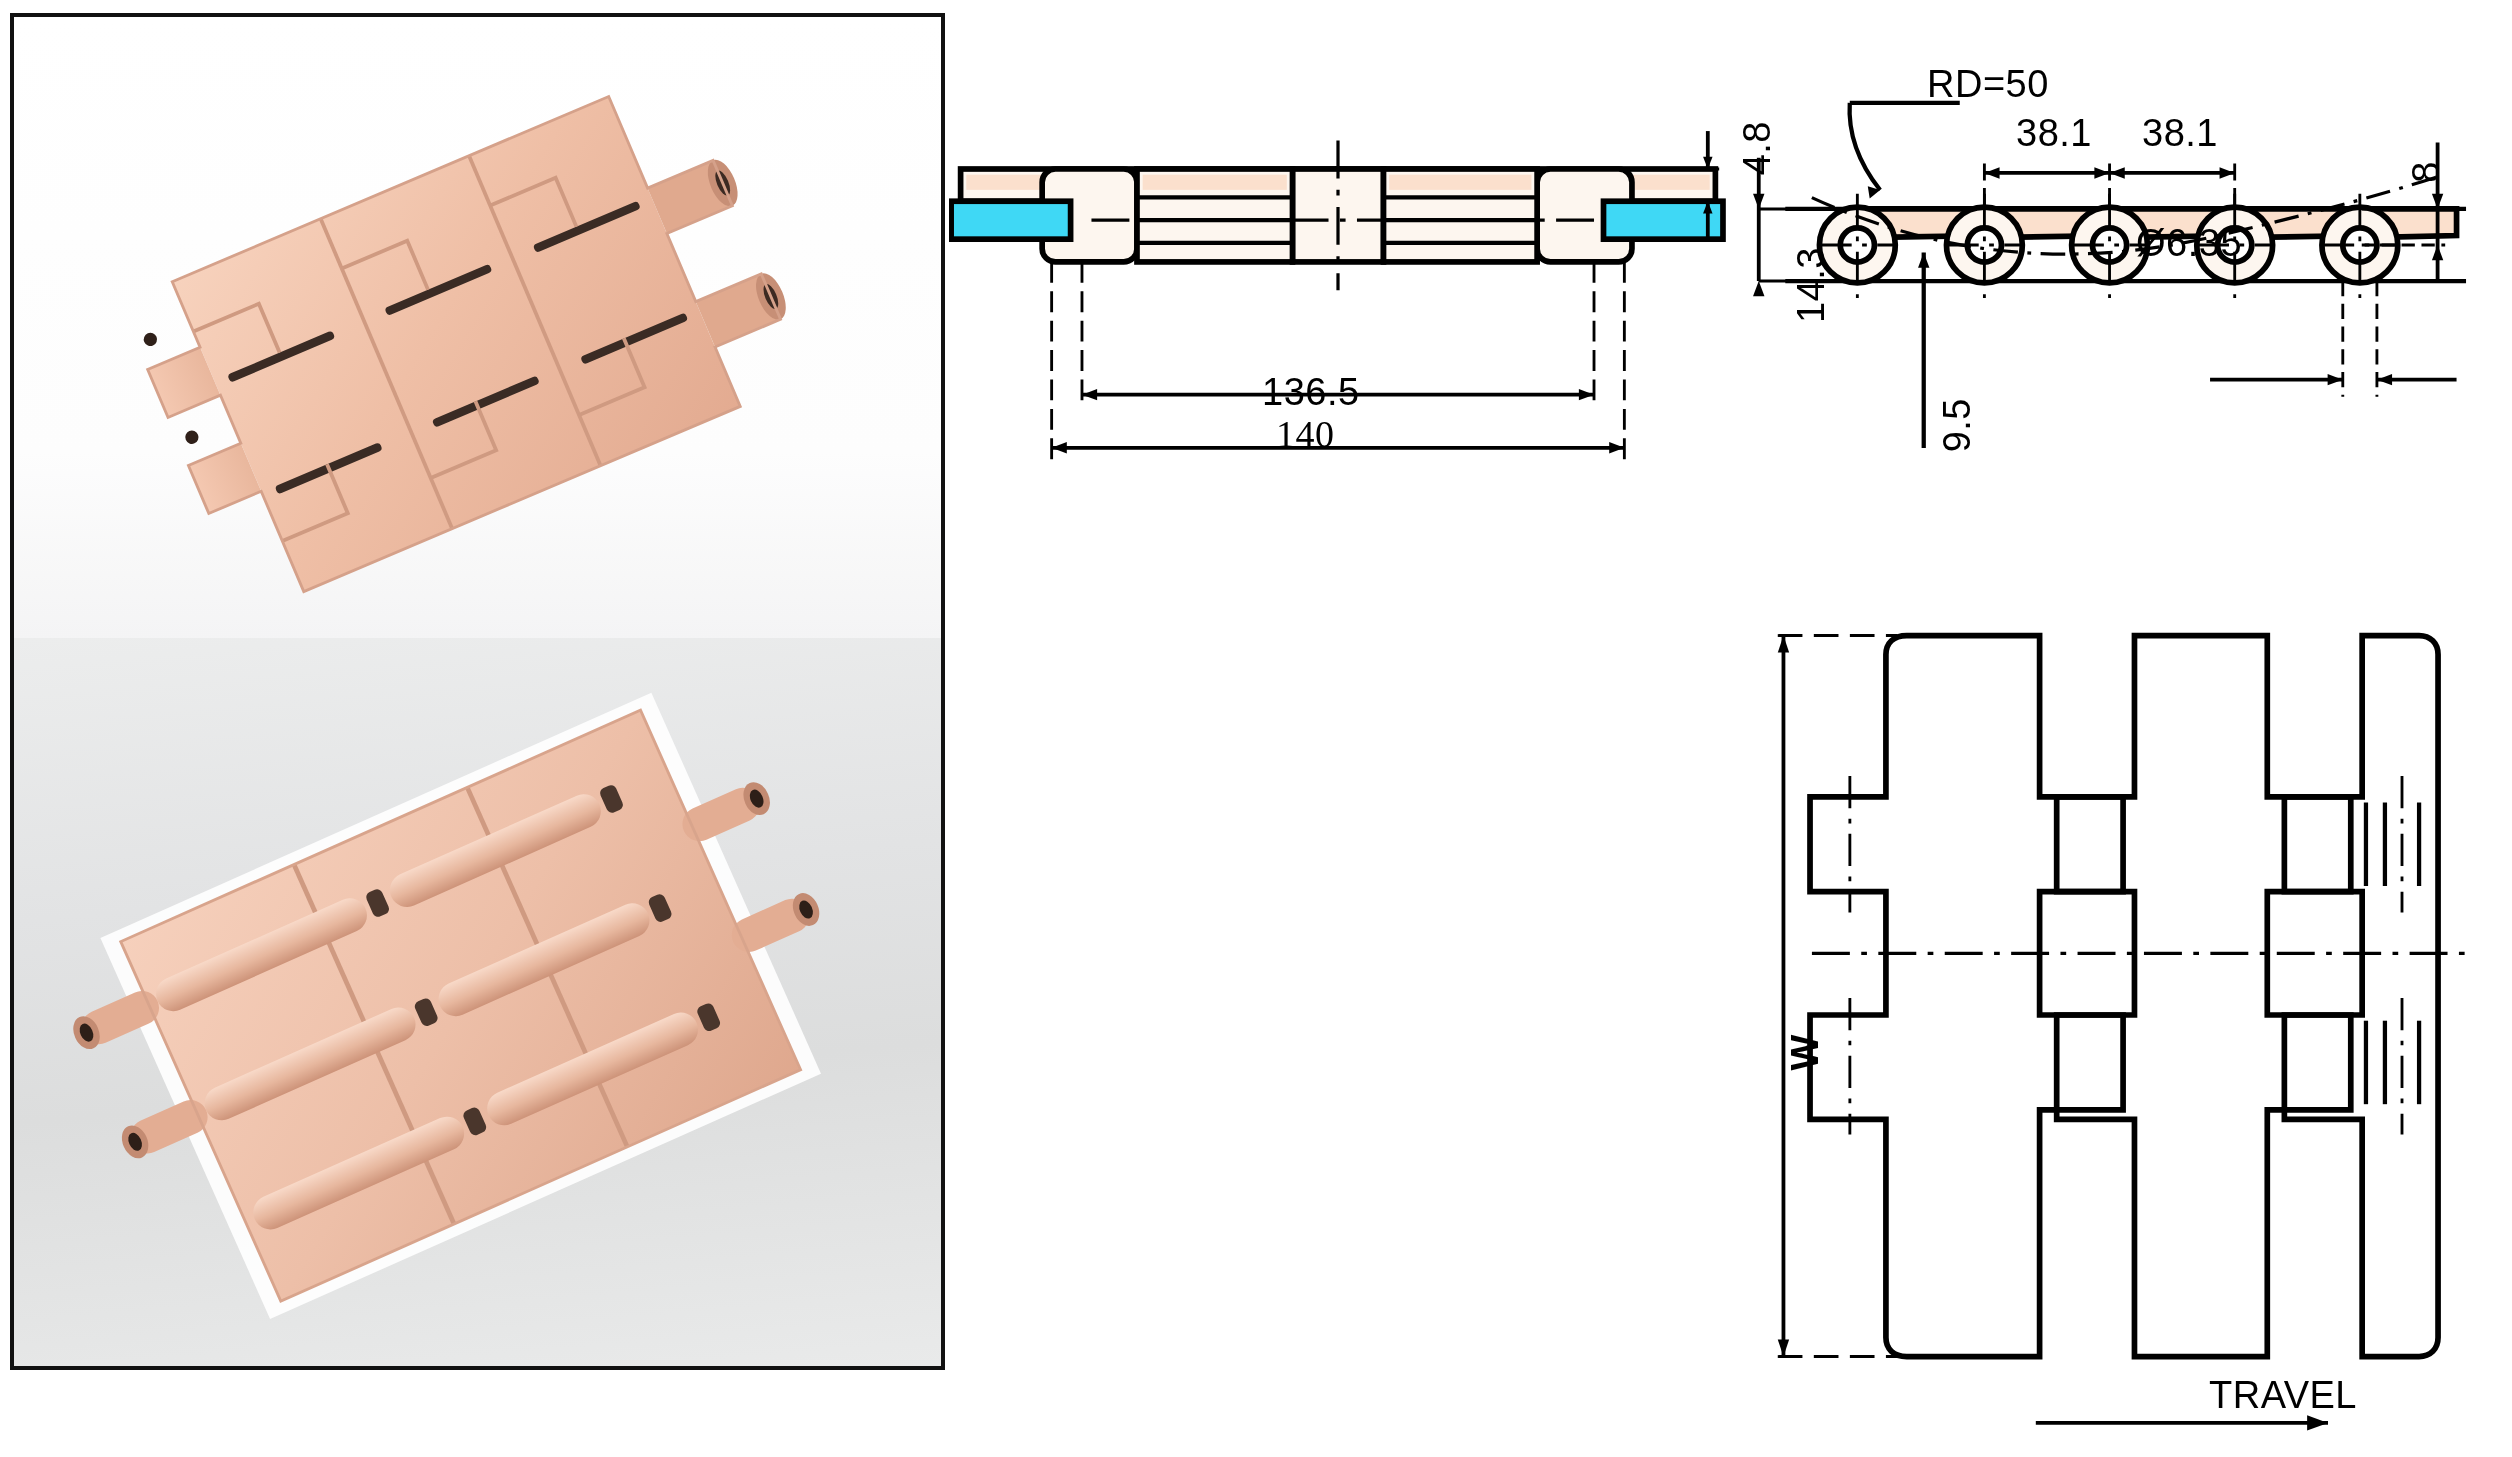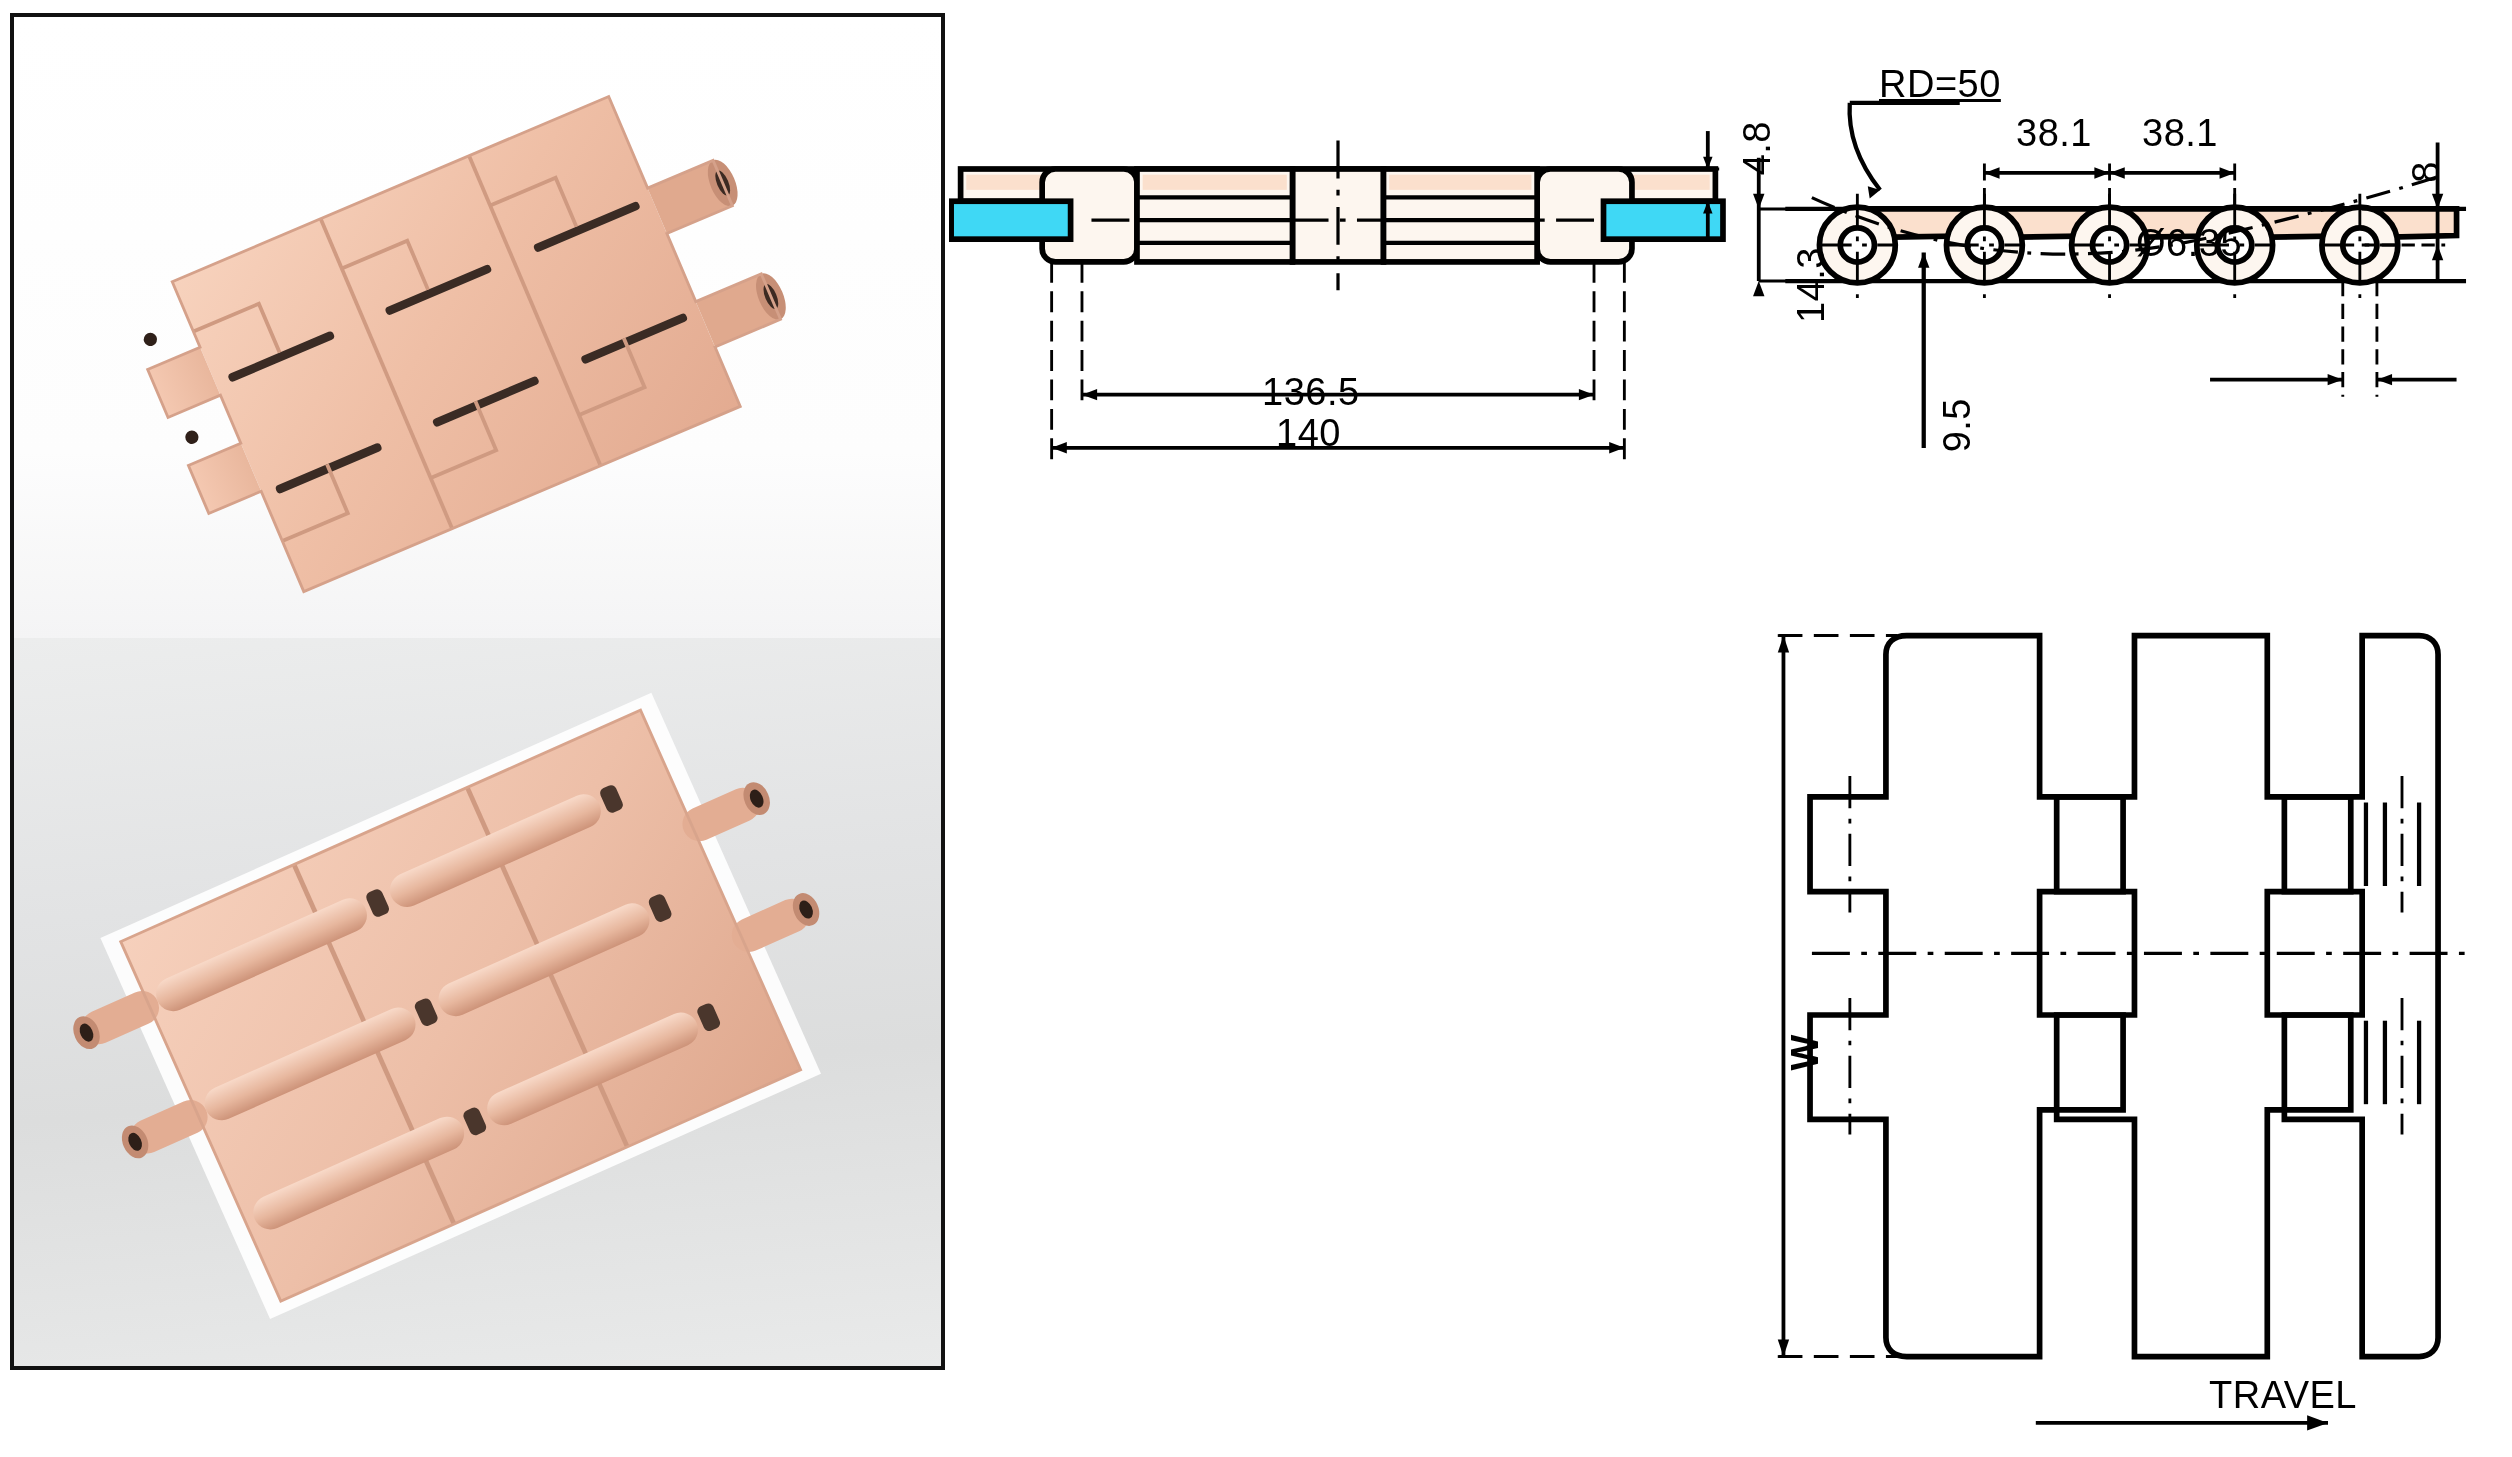--- a/index.html
+++ b/index.html
@@ -239,21 +239,21 @@
         <path d="M712 156 V364" stroke-dasharray="22 9"></path>
       </g>
       <g class="dimline">
         <path d="M108 352 H712"></path>
         <path d="M108 352 l 16 -6 v12 z" fill="#000" stroke="none"></path>
         <path d="M712 352 l -16 -6 v12 z" fill="#000" stroke="none"></path>
       </g>
     </svg>
 
     <div class="dimtext" style="left:313px;top:361px;margin-top:10px;">136.5</div>
-    <div class="dimtext" style="left:327px;top:412px;">140</div>
+    <div class="dimtext" style="left:327px;top:412px;font-family:Liberation Serif, serif;">140</div>
     <div class="dimtext rot" style="left:787px;top:121px;transform:rotate(-90deg) translate(-100%,0);">4.8</div>
 
     <svg class="dwg-svg" width="749" height="446" viewBox="0 0 790 470" style="left:787px;top:95px;">
 
       <path class="ln med" d="M52 120 H770"></path>
 
       <path class="ln med" d="M52 196 H770"></path>
 
       <g>
         <path d="M128 120 L132 120 L260 120 L268 128 L268 148 L150 150 L128 150 Z" class="ln thick fillpeach"></path>
@@ -346,21 +346,21 @@
         <path d="M660 120 H748"></path>
         <path d="M660 158 H748"></path>
       </g>
       <g class="dimline">
         <path d="M740 50 V196"></path>
         <path d="M740 120 l -6 -16 h12 z" fill="#000" stroke="none"></path>
         <path d="M740 158 l -6 16 h12 z" fill="#000" stroke="none"></path>
       </g>
     </svg>
 
-    <div class="dimtext" style="left:930px;top:63px;text-decoration:underline;">RD=50</div>
+    <div class="dimtext" style="left:978px;top:63px;">RD=50</div>
     <div class="dimtext rot" style="left:841px;top:247px;transform:rotate(-90deg) translate(-100%,0);">14.3</div>
     <div class="dimtext rot" style="left:987px;top:398px;transform:rotate(-90deg) translate(-100%,0);">9.5</div>
     <div class="dimtext" style="left:1067px;top:112px;">38.1</div>
     <div class="dimtext" style="left:1193px;top:112px;">38.1</div>
     <div class="dimtext" style="left:1159px;top:222px;margin-left:28px;">Ø6.35</div>
     <div class="dimtext rot" style="left:1456px;top:161px;transform:rotate(-90deg) translate(-100%,0);">8</div>
 
     <svg class="dwg-svg" width="721" height="835" viewBox="0 0 760 880" style="left:806px;top:607px;">
       <defs>
         <linearGradient id="plateSh" x1="0" y1="0" x2="1" y2="0">

